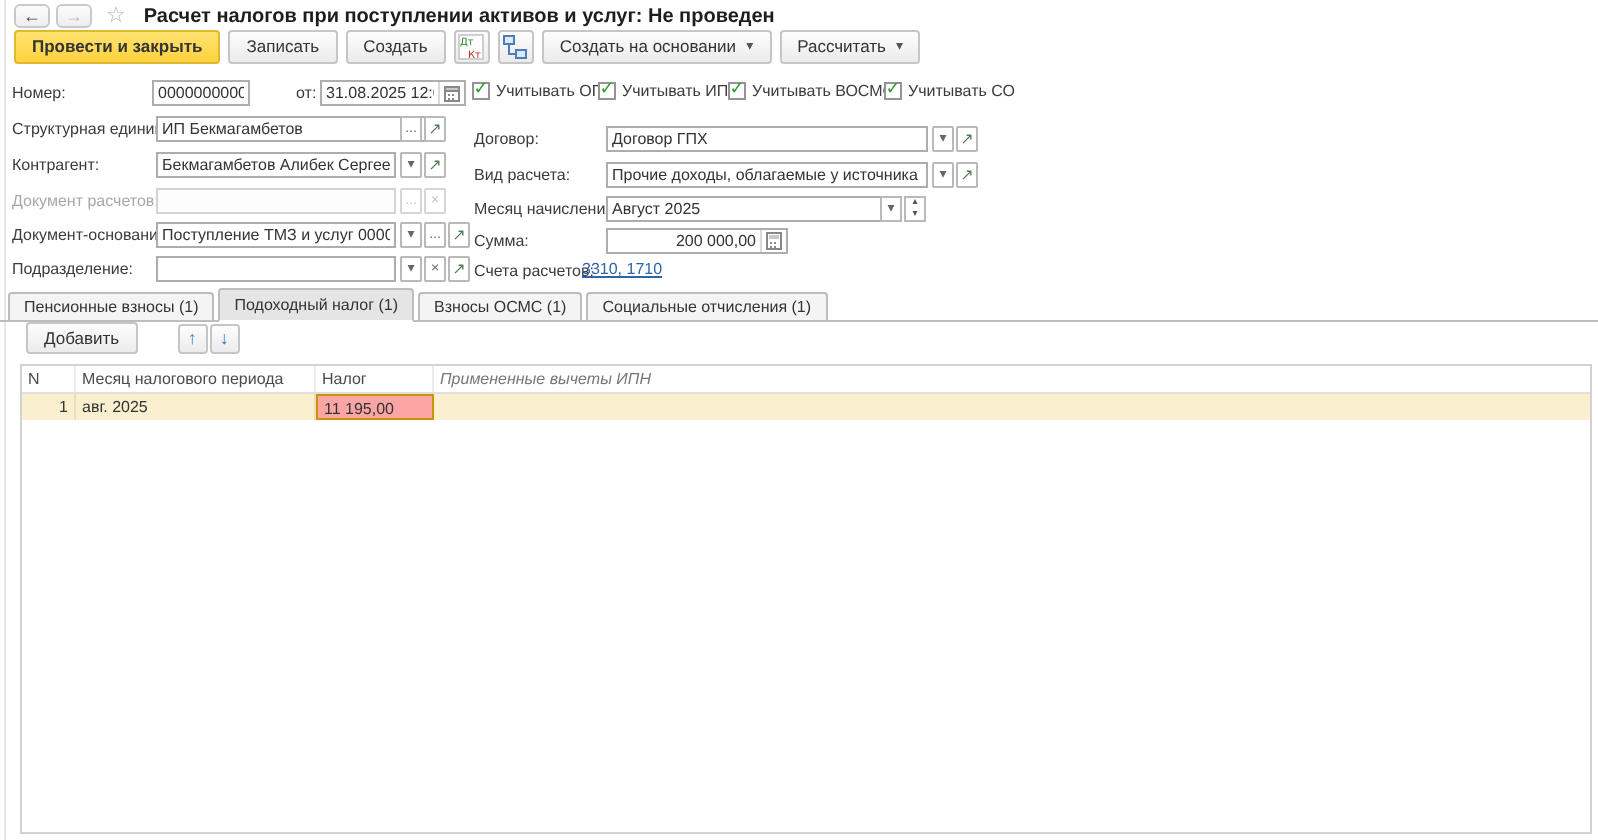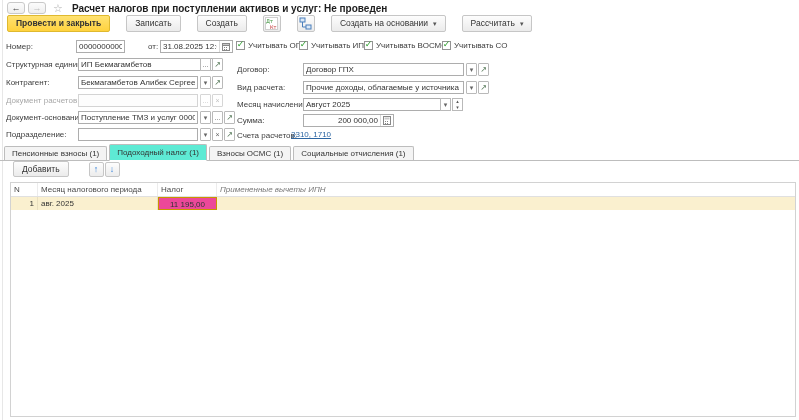--- a/index.html
+++ b/index.html
@@ -10,21 +10,21 @@
   
   .navrow{position:absolute;left:7px;top:2px;display:flex;align-items:center;gap:3px;}
   .navbtn{width:18px;height:12px;border:1px solid #c9c9c9;border-radius:3px;
           background:linear-gradient(#fcfcfc,#eeeeee);font-size:9px;color:#444;
           display:inline-flex;align-items:center;justify-content:center;padding:0;line-height:1;}
   .navbtn.disabled{color:#bdbdbd;}
   .star{font-size:11px;color:#b1b1b1;margin-left:4px;line-height:12px;}
   .title{font-size:10px;font-weight:bold;color:#1d1d1d;margin-left:6px;white-space:nowrap;}
 
   
-  .toolbar{position:absolute;left:7px;top:15px;display:flex;align-items:flex-end;gap:16px;height:17px;}
+  .toolbar{position:absolute;left:7px;top:15px;display:flex;align-items:flex-end;gap:4px;height:17px;}
   .tbtn{height:17px;padding:0 8px;border:1px solid #c6c6c6;border-radius:2px;
         background:linear-gradient(#fdfdfd,#ebebeb);font-size:8.5px;color:#333;
         display:inline-flex;align-items:center;justify-content:center;gap:4px;
         font-family:inherit;white-space:nowrap;line-height:1;}
   .tbtn.yellow{background:linear-gradient(#ffe271,#ffd23e);border-color:#dfb92f;font-weight:bold;}
   .tbtn.ibtn{width:18px;padding:0;}
   .caret{font-size:7px;color:#555;margin-left:1px;}
 
   
   .flbl{position:absolute;height:13px;line-height:13px;color:#3c3c3c;white-space:nowrap;}
@@ -52,41 +52,41 @@
   .cbbox .check{color:#2f9e2f;font-size:9px;font-weight:bold;line-height:9px;margin-top:-2px;}
   .cblabel{color:#3c3c3c;}
 
   .link{position:absolute;color:#2d66a3;text-decoration:underline;white-space:nowrap;height:12px;line-height:12px;}
 
   
   .tabbar{position:absolute;left:0;right:0;top:144px;height:16px;border-bottom:1px solid #bdbdbd;
           display:flex;align-items:flex-end;padding-left:4px;gap:2px;box-sizing:content-box;}
   .tab{box-sizing:border-box;height:14px;padding:0 7px;border:1px solid #bdbdbd;border-bottom:none;
        border-radius:2px 2px 0 0;background:#f4f4f4;display:flex;align-items:center;color:#333;white-space:nowrap;}
-  .tab.active{height:17px;background:#5eead4;position:relative;margin-bottom:-1px;border-bottom:1px solid #fff;}
+  .tab.active{height:17px;background:#e5e5e5;position:relative;margin-bottom:-1px;border-bottom:1px solid #fff;}
 
   
   .cmdrow{position:absolute;left:13px;top:161px;display:flex;align-items:center;height:16px;}
   .abtn{width:15px;height:15px;border:1px solid #c6c6c6;border-radius:2px;
         background:linear-gradient(#fdfdfd,#ececec);color:#2f7ed8;font-weight:bold;font-size:9px;
         display:inline-flex;align-items:center;justify-content:center;padding:0;line-height:1;}
   .gap10{width:10px;}
 
   
   .grid{position:absolute;left:10px;top:182px;width:786px;bottom:3px;box-sizing:border-box;
         border:1px solid #d2d2d2;background:#fff;}
   .trh,.trd{display:grid;grid-template-columns:27px 120px 59px 1fr;}
   .trh{height:13px;border-bottom:1px solid #e0e0e0;color:#4a4a4a;}
   .trh > div{padding:0 3px;line-height:13px;border-right:1px solid #ececec;overflow:hidden;white-space:nowrap;}
   .trh > div:last-child{border-right:none;font-style:italic;color:#777;}
   .trd{height:13px;background:#faf0cf;}
   .trd > div{padding:0 3px;line-height:13px;border-right:1px solid #e9dfc0;overflow:hidden;white-space:nowrap;}
   .trd > div:last-child{border-right:none;}
   .td-num{text-align:right;}
-  .td-sel{box-sizing:border-box;border:1px solid #c99400 !important;background:#ec4899;text-align:center;}
+  .td-sel{box-sizing:border-box;border:1px solid #c99400 !important;background:#fca5a5;text-align:left;}
 </style>
 </head>
 <body>
 
 <div class="page">
   <div class="left-edge"></div>
 
   <div class="navrow">
     <button class="navbtn">←</button>
     <button class="navbtn disabled">→</button>

